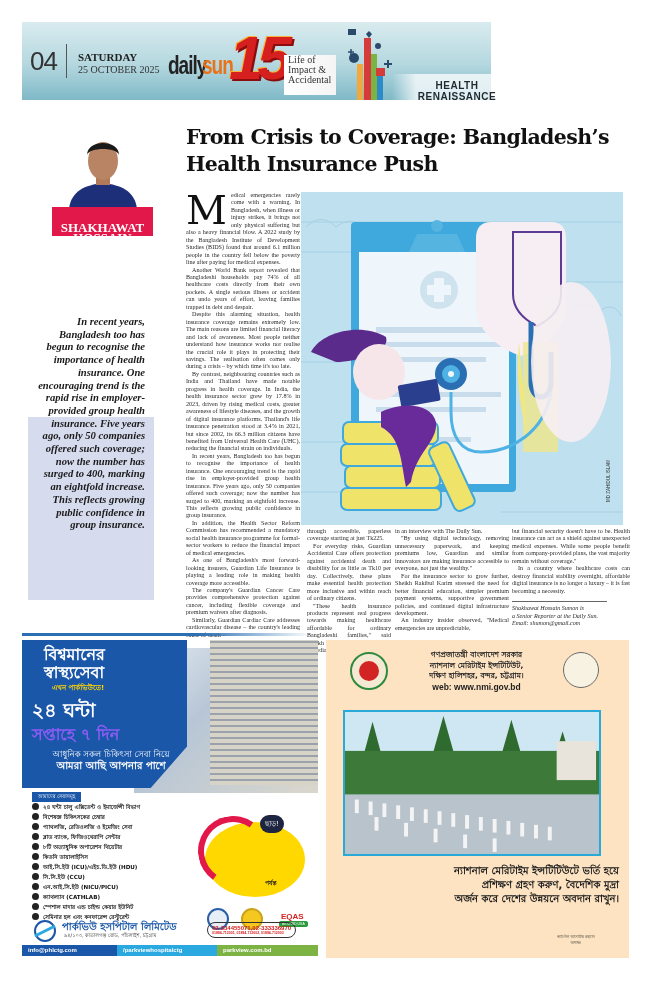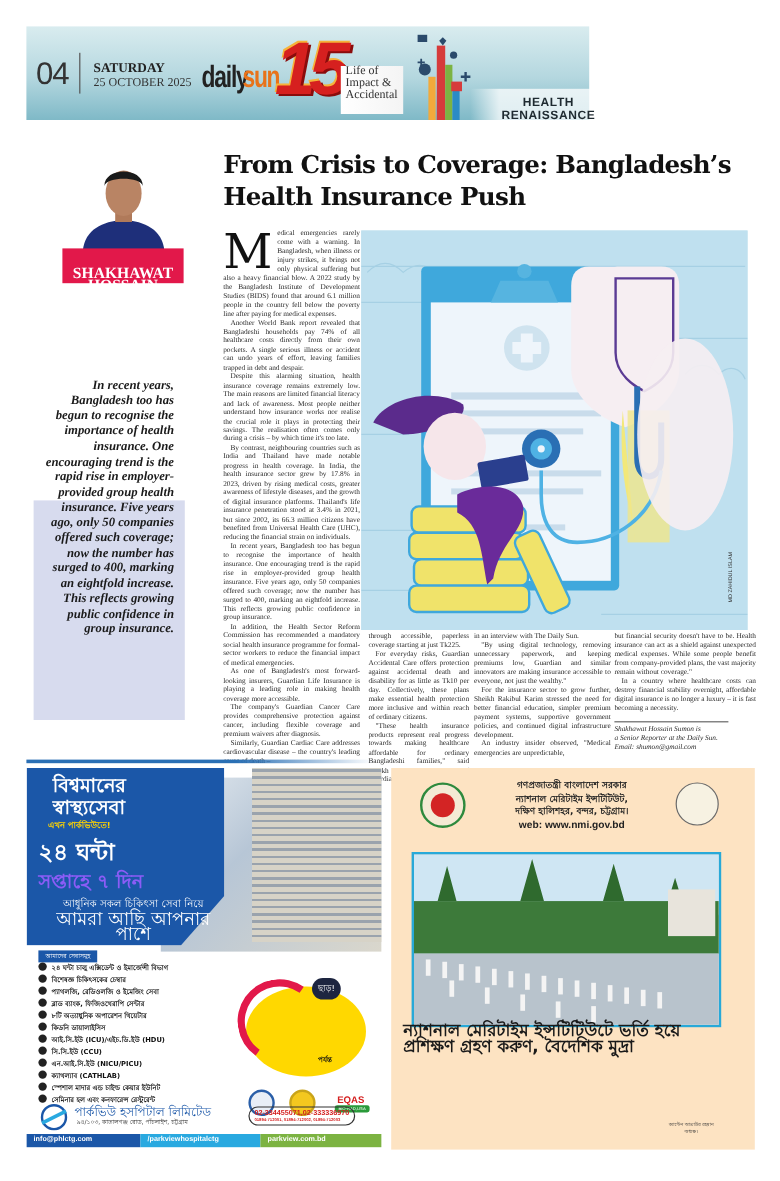--- a/index.html
+++ b/index.html
@@ -74,21 +74,21 @@
   
   .ad1 { position: absolute; left: 22px; top: 640px; width: 296px; height: 318px; background: #fff; overflow: hidden; }
   .ad1-blue { position: absolute; left: 0; top: 0; width: 165px; height: 148px; background: #1b57a8;
     clip-path: polygon(0 0, 100% 0, 100% 72%, 78% 100%, 0 100%); }
   .ad1-photo { position: absolute; left: 112px; top: 8px; width: 184px; height: 145px;
     background: linear-gradient(135deg, #e6ecf1 0%, #b7c6d6 40%, #dad7cc 100%); }
   .ad1-bldg { position: absolute; left: 188px; top: 0; width: 108px; height: 145px;
     background: repeating-linear-gradient(0deg, #d7d3c7 0 4px, #9aa3ad 4px 6px); }
   .ad1-h1 { position: absolute; left: 10px; top: 6px; color: #fff; font-family: "DejaVu Sans", sans-serif;
     font-weight: bold; font-size: 16px; line-height: 18px; margin-left: 12px; }
-  .ad1-h2 { position: absolute; left: 18px; top: 42px; color: #ffd400; font-family: "DejaVu Sans", sans-serif;
+  .ad1-h2 { position: absolute; left: 30px; top: 42px; color: #ffd400; font-family: "DejaVu Sans", sans-serif;
     font-weight: bold; font-size: 7px; }
   .ad1-h3 { position: absolute; left: 10px; top: 56px; color: #fff; font-family: "DejaVu Sans", sans-serif;
     font-weight: bold; font-size: 19px; }
   .ad1-h4 { position: absolute; left: 10px; top: 82px; color: #8b5cf6; font-family: "DejaVu Sans", sans-serif;
     font-weight: bold; font-size: 16px; }
   .ad1-h5 { position: absolute; left: 14px; top: 108px; color: #fff; font-family: "DejaVu Sans", sans-serif;
     font-size: 8.5px; line-height: 12px; width: 150px; text-align: center; }
   .ad1-svc-title { position: absolute; left: 10px; top: 152px; background: #1b57a8; color: #fff;
     font-family: "DejaVu Sans", sans-serif; font-size: 5px; padding: 1px 6px; }
   .ad1-svc { position: absolute; left: 10px; top: 162px; width: 175px; font-family: "DejaVu Sans", sans-serif;
@@ -99,42 +99,42 @@
     border: 6px solid #e2184a; border-right-color: transparent; border-bottom-color: transparent; transform: rotate(-10deg); }
   .badge-pill { position: absolute; left: 238px; top: 175px; background: #1d2540; color: #fff; border-radius: 10px;
     font-family: "DejaVu Sans", sans-serif; font-size: 7px; padding: 3px 5px; }
   .badge-num { position: absolute; left: 208px; top: 196px; font-family: "DejaVu Sans", sans-serif; font-weight: bold;
     font-size: 30px; color: #111; }
   .badge-sub { position: absolute; left: 243px; top: 238px; font-family: "DejaVu Sans", sans-serif; font-size: 6px; color: #111; font-weight: bold; }
   .certs { position: absolute; left: 185px; top: 268px; width: 110px; height: 22px; }
   .cert { position: absolute; top: 0; width: 22px; height: 22px; border-radius: 50%; }
   .eqas { position: absolute; left: 74px; top: 4px; font-family: "Liberation Sans", sans-serif; font-weight: bold; font-size: 8px; color: #d42020; }
   .eqas-sub { position: absolute; left: 72px; top: 13px; background: #2a9a3a; color: #fff; font-size: 3.5px; padding: 1px 3px; border-radius: 2px; font-family: "Liberation Sans", sans-serif; }
-  .ad1-name { position: absolute; left: 40px; top: 279px; font-family: "DejaVu Sans", sans-serif; font-weight: normal;
+  .ad1-name { position: absolute; left: 40px; top: 279px; font-family: "DejaVu Sans", sans-serif; font-weight: bold;
     font-size: 10px; color: #1b57a8; }
   .ad1-addr { position: absolute; left: 42px; top: 292px; font-family: "DejaVu Sans", sans-serif; font-size: 5px; color: #333; }
   .ad1-phone { position: absolute; left: 185px; top: 282px; border: 1px solid #333; border-radius: 8px; padding: 2px 4px;
     font-family: "Liberation Sans", sans-serif; font-weight: bold; font-size: 6px; color: #d42020; }
   .ad1-bar { position: absolute; left: 0; top: 305px; width: 296px; height: 11px; display: flex; }
   .ad1-bar div { height: 11px; font-family: "Liberation Sans", sans-serif; font-size: 6px; line-height: 11px; color: #fff; padding-left: 6px; font-weight: bold; }
 
   
   .ad2 { position: absolute; left: 326px; top: 640px; width: 303px; height: 318px; background: #fde3c2; }
   .ad2-emblem-l { position: absolute; left: 24px; top: 12px; width: 38px; height: 38px; border-radius: 50%;
     background: #f4ead4; border: 2px solid #2e8a3d; }
   .ad2-emblem-l::after { content: ""; position: absolute; left: 7px; top: 7px; width: 20px; height: 20px; border-radius: 50%; background: #d32424; }
   .ad2-emblem-r { position: absolute; left: 237px; top: 12px; width: 36px; height: 36px; border-radius: 50%;
     background: #f7f2e2; border: 1px solid #6a6a6a; }
   .ad2-text { position: absolute; left: 68px; top: 10px; width: 165px; text-align: center; font-family: "DejaVu Sans", sans-serif;
     font-weight: bold; font-size: 7.5px; line-height: 10.5px; color: #222; }
   .ad2-web { font-family: "Liberation Sans", sans-serif; font-size: 8.5px; }
   .ad2-photo { position: absolute; left: 17px; top: 70px; width: 258px; height: 146px; border: 2px solid #28a9d8;
     background: linear-gradient(180deg, #b7daf0 0%, #d7ecf7 35%, #3a7d3a 36%, #5a8f4a 55%, #a8b8c5 62%, #c3ccd4 100%); overflow: hidden; }
-  .ad2-cta { position: absolute; left: 10px; top: 212px; width: 283px; text-align: left; font-family: "DejaVu Sans", sans-serif;
-    font-weight: bold; font-size: 14px; line-height: 14px; color: #1a1a1a; }
+  .ad2-cta { position: absolute; left: 10px; top: 224px; width: 283px; text-align: right; font-family: "DejaVu Sans", sans-serif;
+    font-weight: bold; font-size: 10px; line-height: 14px; color: #1a1a1a; }
   .ad2-sign { position: absolute; left: 210px; top: 294px; width: 80px; text-align: center; font-family: "DejaVu Sans", sans-serif;
     font-size: 3.8px; line-height: 6px; color: #333; }
 </style>
 </head>
 <body>
 
 <div class="masthead">
   <span class="page-num">04</span>
   <span class="page-sep"></span>
   <span class="day">SATURDAY</span>
@@ -271,21 +271,21 @@
 <div class="ad1">
   <div class="ad1-photo"></div>
   <div class="ad1-bldg"></div>
   <div class="ad1-blue"></div>
   <div class="ad1-h1" style="width:110px">বিশ্বমানের স্বাস্থ্যসেবা</div>
   <div class="ad1-h2">এখন পার্কভিউতে!</div>
   <div class="ad1-h3">২৪ ঘন্টা</div>
   <div class="ad1-h4">সপ্তাহে ৭ দিন</div>
   <div class="ad1-h5">
     <div>আধুনিক সকল চিকিৎসা সেবা নিয়ে</div>
-    <div style="font-weight:normal;font-size:15px">আমরা আছি আপনার পাশে</div>
+    <div style="font-weight:bold;font-size:10px">আমরা আছি আপনার পাশে</div>
   </div>
   <div class="ad1-svc-title">আমাদের সেবাসমূহ</div>
   <div class="ad1-svc">
     <div><span class="ico"></span><span>২৪ ঘন্টা চালু এক্সিডেন্ট ও ইমার্জেন্সী বিভাগ</span></div>
     <div><span class="ico"></span><span>বিশেষজ্ঞ চিকিৎসকের চেম্বার</span></div>
     <div><span class="ico"></span><span>প্যাথলজি, রেডিওলজি ও ইমেজিং সেবা</span></div>
     <div><span class="ico"></span><span>ব্লাড ব্যাংক, ফিজিওথেরাপি সেন্টার</span></div>
     <div><span class="ico"></span><span>৮টি অত্যাধুনিক অপারেশন থিয়েটার</span></div>
     <div><span class="ico"></span><span>কিডনি ডায়ালাইসিস</span></div>
     <div><span class="ico"></span><span>আই.সি.ইউ (ICU)/এইচ.ডি.ইউ (HDU)</span></div>
@@ -356,18 +356,19 @@
       <rect x="30" y="108" width="4" height="14"></rect>
         <rect x="60" y="114" width="4" height="14"></rect>
         <rect x="90" y="120" width="4" height="14"></rect>
       <rect x="120" y="126" width="4" height="14"></rect>
         <rect x="150" y="130" width="4" height="14"></rect>
     </g>
   </svg>
   <div class="ad2-cta">
     <div>ন্যাশনাল মেরিটাইম ইন্সটিটিউটে ভর্তি হয়ে</div>
     <div>প্রশিক্ষণ গ্রহণ করুণ, বৈদেশিক মুদ্রা</div>
+    <div>অর্জন করে দেশের উন্নয়নে অবদান রাখুন।</div>
   </div>
   <div class="ad2-sign">
     <div>ক্যাপ্টেন আতাউর রহমান</div>
     <div>অধ্যক্ষ।</div>
   </div>
 </div>
 
 </body></html>

